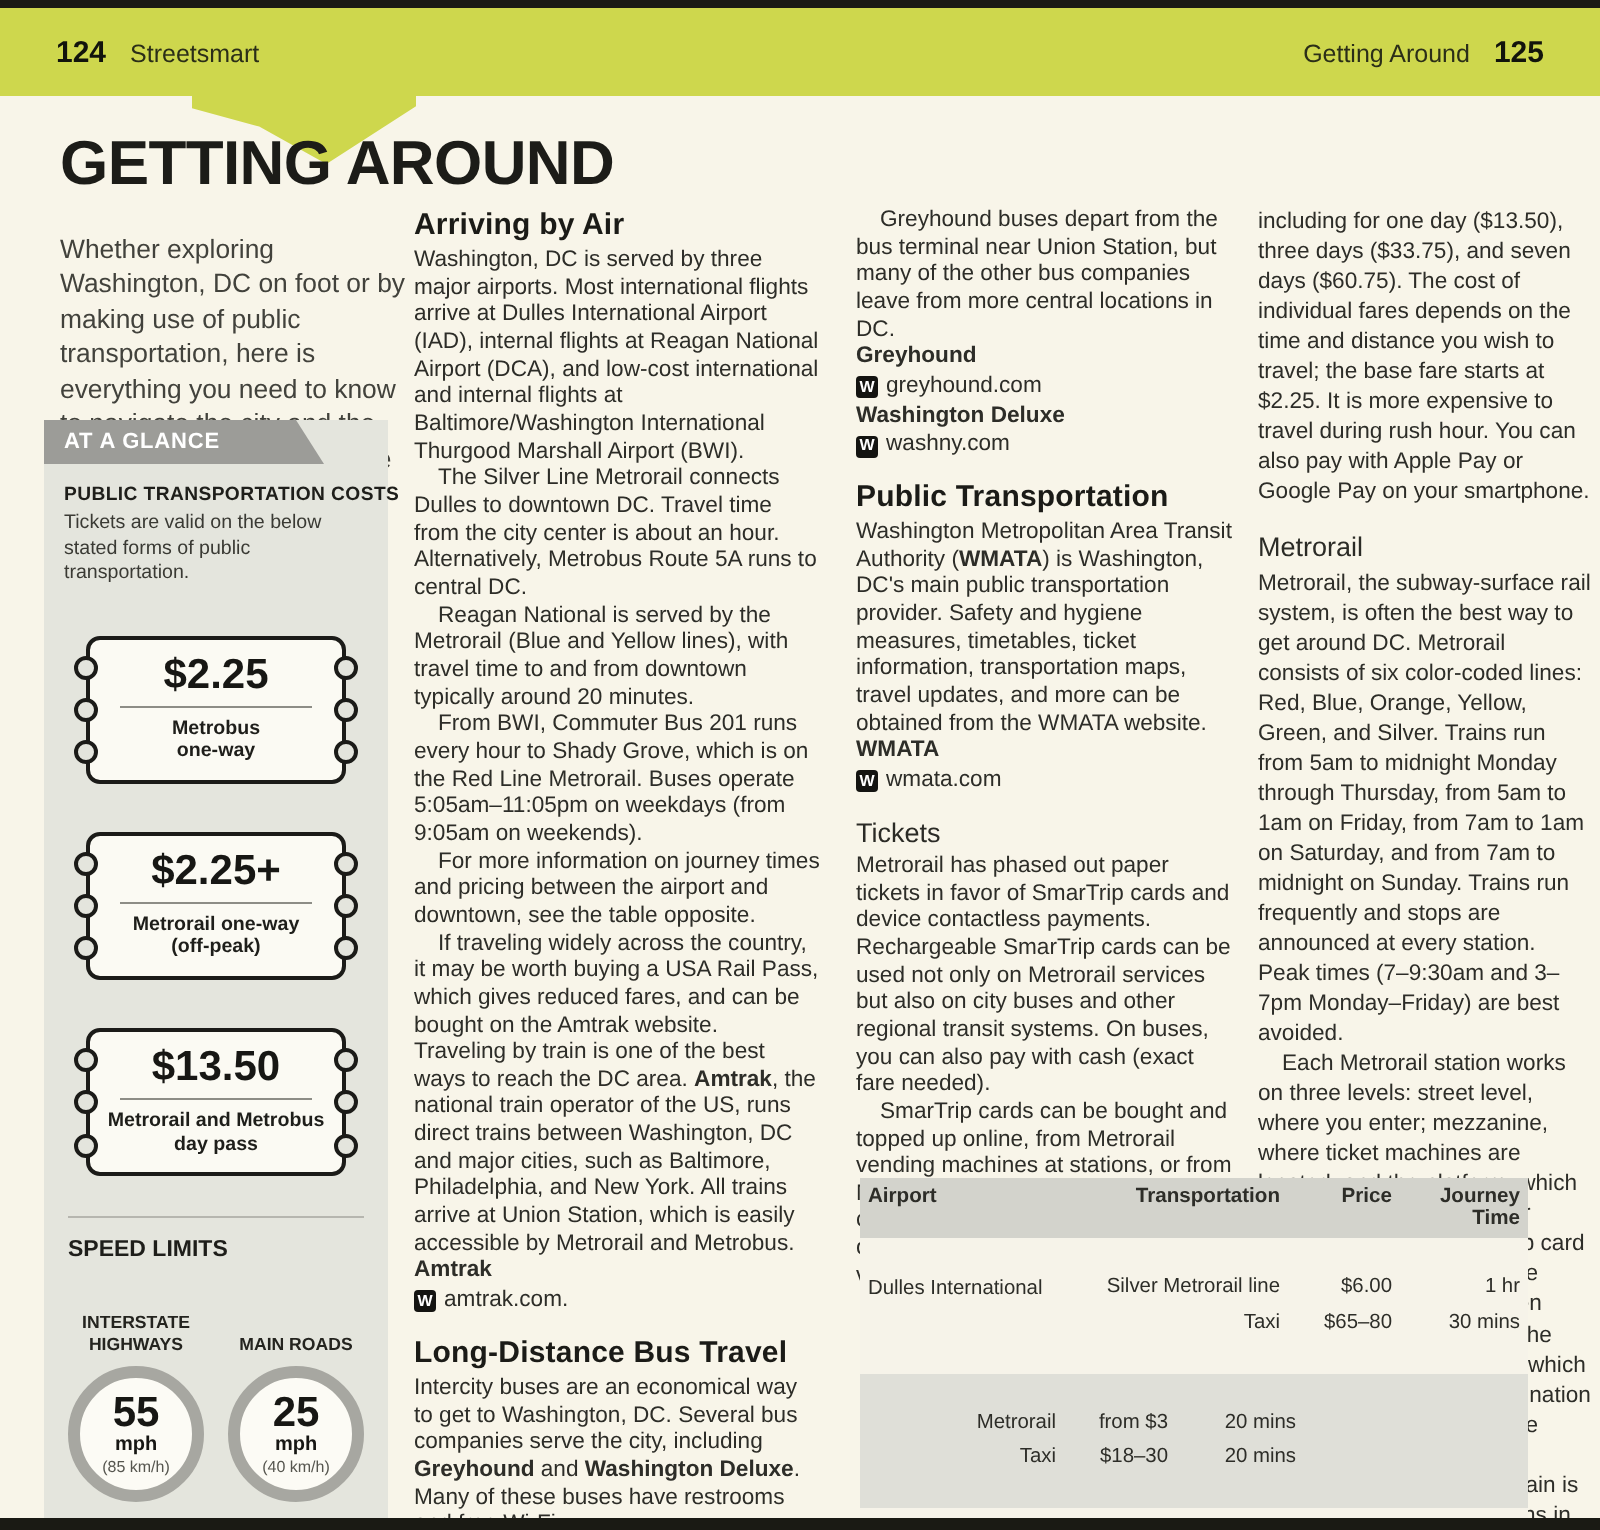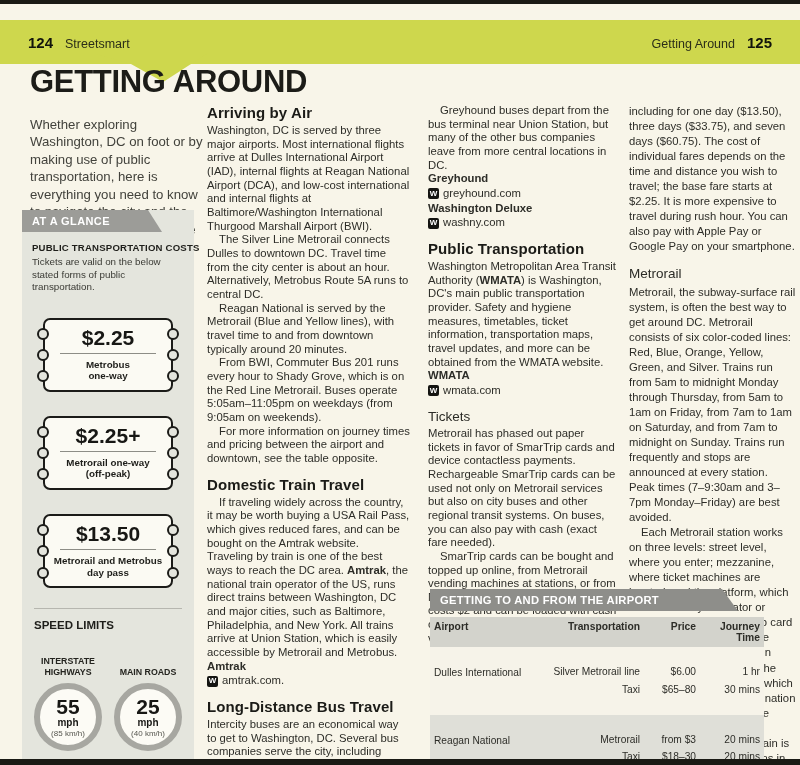--- a/index.html
+++ b/index.html
@@ -6,21 +6,21 @@
   body{
     width:800px;height:765px;position:relative;overflow:hidden;
     background:#f8f5e9;
     font-family:"Liberation Sans","DejaVu Sans",sans-serif;
     color:#2d2d28;
   }
   .edge-top{position:absolute;top:0;left:0;right:0;height:4px;background:#1a1a14;}
   .edge-bottom{position:absolute;bottom:0;left:0;right:0;height:6px;background:#1a1a14;}
 
   
-  .header{position:absolute;top:20px;left:0;right:0;height:44px;background:#ced74d;
+  .header{position:absolute;top:4px;left:0;right:0;height:44px;background:#ced74d;
     display:flex;align-items:center;justify-content:space-between;padding:0 28px;box-sizing:border-box;}
   .hgroup{display:flex;align-items:baseline;gap:12px;}
   .pagenum{font-weight:bold;font-size:15px;color:#12140c;}
   .sectionname{font-size:12.5px;color:#2b2e18;}
   .notch{position:absolute;left:96px;top:48px;width:112px;height:34px;background:#ced74d;
     clip-path:polygon(0 0,100% 0,100% 15%,60% 100%,30% 45%,0 18%);}
 
   .page-title{position:absolute;left:30px;top:64px;font-size:31px;font-weight:800;
     letter-spacing:-0.3px;color:#1c1c18;}
   .intro{position:absolute;left:30px;top:116px;width:174px;font-size:13.2px;line-height:1.32;color:#42423c;}
@@ -179,21 +179,20 @@
   </div>
 </div>
 
 <div class="col" id="col1">
     <h2 class="blk-heading" style="margin-left: 0px; margin-right: 0px;">Arriving by Air</h2>
     <p class="para"><span>Washington, DC is served by three major airports. Most international flights arrive at Dulles International Airport (IAD), internal flights at Reagan National Airport (DCA), and low-cost international and internal flights at Baltimore/Washington International Thurgood Marshall Airport (BWI).</span></p>
     <p class="para indent"><span>The Silver Line Metrorail connects Dulles to downtown DC. Travel time from the city center is about an hour. Alternatively, Metrobus Route 5A runs to central DC.</span></p>
     <p class="para indent"><span>Reagan National is served by the Metrorail (Blue and Yellow lines), with travel time to and from downtown typically around 20 minutes.</span></p>
     <p class="para indent"><span>From BWI, Commuter Bus 201 runs every hour to Shady Grove, which is on the Red Line Metrorail. Buses operate 5:05am–11:05pm on weekdays (from 9:05am on weekends).</span></p>
     <p class="para indent"><span>For more information on journey times and pricing between the airport and downtown, see the table opposite.</span></p>
-    <h2 class="blk-heading" style="margin-left: 0px; margin-right: 0px;">Domestic Train Travel</h2>
     <p class="para indent"><span>If traveling widely across the country, it may be worth buying a USA Rail Pass, which gives reduced fares, and can be bought on the Amtrak website.</span></p>
     <p class="para"><span>Traveling by train is one of the best ways to reach the DC area. </span><span class="seg-b">Amtrak</span><span>, the national train operator of the US, runs direct trains between Washington, DC and major cities, such as Baltimore, Philadelphia, and New York. All trains arrive at Union Station, which is easily accessible by Metrorail and Metrobus.</span></p>
     <div class="bold-line">Amtrak</div>
     <div class="weblink">
       <span class="w-icon">W</span>
       <span>amtrak.com.</span>
     </div>
     <h2 class="blk-heading" style="margin-left: 0px; margin-right: 0px;">Long-Distance Bus Travel</h2>
     <p class="para"><span>Intercity buses are an economical way to get to Washington, DC. Several bus companies serve the city, including </span><span class="seg-b">Greyhound</span><span> and </span><span class="seg-b">Washington Deluxe</span><span>. Many of these buses have restrooms and free Wi-Fi.</span></p>
   </div>
@@ -221,21 +220,20 @@
     <p class="para indent"><span>SmarTrip cards can be bought and topped up online, from Metrorail vending machines at stations, or from Metro retail outlets. A SmarTrip card costs $2 and can be loaded with cash on a pay-as-you-go basis or with various passes,</span></p>
   </div>
 <div class="col" id="col3">
     <p class="para"><span>including for one day ($13.50), three days ($33.75), and seven days ($60.75). The cost of individual fares depends on the time and distance you wish to travel; the base fare starts at $2.25. It is more expensive to travel during rush hour. You can also pay with Apple Pay or Google Pay on your smartphone.</span></p>
     <h3 class="blk-subheading" style="margin-left: 0px; margin-right: 0px;">Metrorail</h3>
     <p class="para"><span>Metrorail, the subway-surface rail system, is often the best way to get around DC. Metrorail consists of six color-coded lines: Red, Blue, Orange, Yellow, Green, and Silver. Trains run from 5am to midnight Monday through Thursday, from 5am to 1am on Friday, from 7am to 1am on Saturday, and from 7am to midnight on Sunday. Trains run frequently and stops are announced at every station. Peak times (7–9:30am and 3–7pm Monday–Friday) are best avoided.</span></p>
     <p class="para indent"><span>Each Metrorail station works on three levels: street level, where you enter; mezzanine, where ticket machines are located; and the platform, which is accessed by escalator or elevator. Tap your SmarTrip card or contactless device on the reader at the fare gate when entering and leaving. Use the Metrorail map to figure out which line you need for your destination and the terminus you will be heading for. The terminus denotes the direction the train is traveling and will be on signs in the station, guiding you to the correct platform. Where there is more than one line, follow the signs first for the line that you want and then the platform.</span></p>
   </div>
 
 <div class="airport-table">
-  <div class="table-banner">GETTING TO AND FROM THE AIRPORT</div>
   <div class="t-head" id="thead">
       <div class="c">Airport</div>
       <div class="c c-right">Transportation</div>
       <div class="c c-right">Price</div>
       <div class="c c-right">Journey Time</div>
     </div>
   <div id="tgroups">
       <div class="t-group">
         <div class="airport-cell">
           <div class="airport-line">Dulles International</div>
@@ -247,23 +245,20 @@
             <div class="c c-right">1 hr</div>
           </div>
           <div class="g-row">
             <div class="c c-right">Taxi</div>
             <div class="c c-right">$65–80</div>
             <div class="c c-right">30 mins</div>
           </div>
         </div>
       </div>
       <div class="t-group shade">
-        <div class="airport-cell">
-          <div class="airport-line">Reagan National</div>
-        </div>
         <div>
           <div class="g-row">
             <div class="c c-right">Metrorail</div>
             <div class="c c-right">from $3</div>
             <div class="c c-right">20 mins</div>
           </div>
           <div class="g-row">
             <div class="c c-right">Taxi</div>
             <div class="c c-right">$18–30</div>
             <div class="c c-right">20 mins</div>

